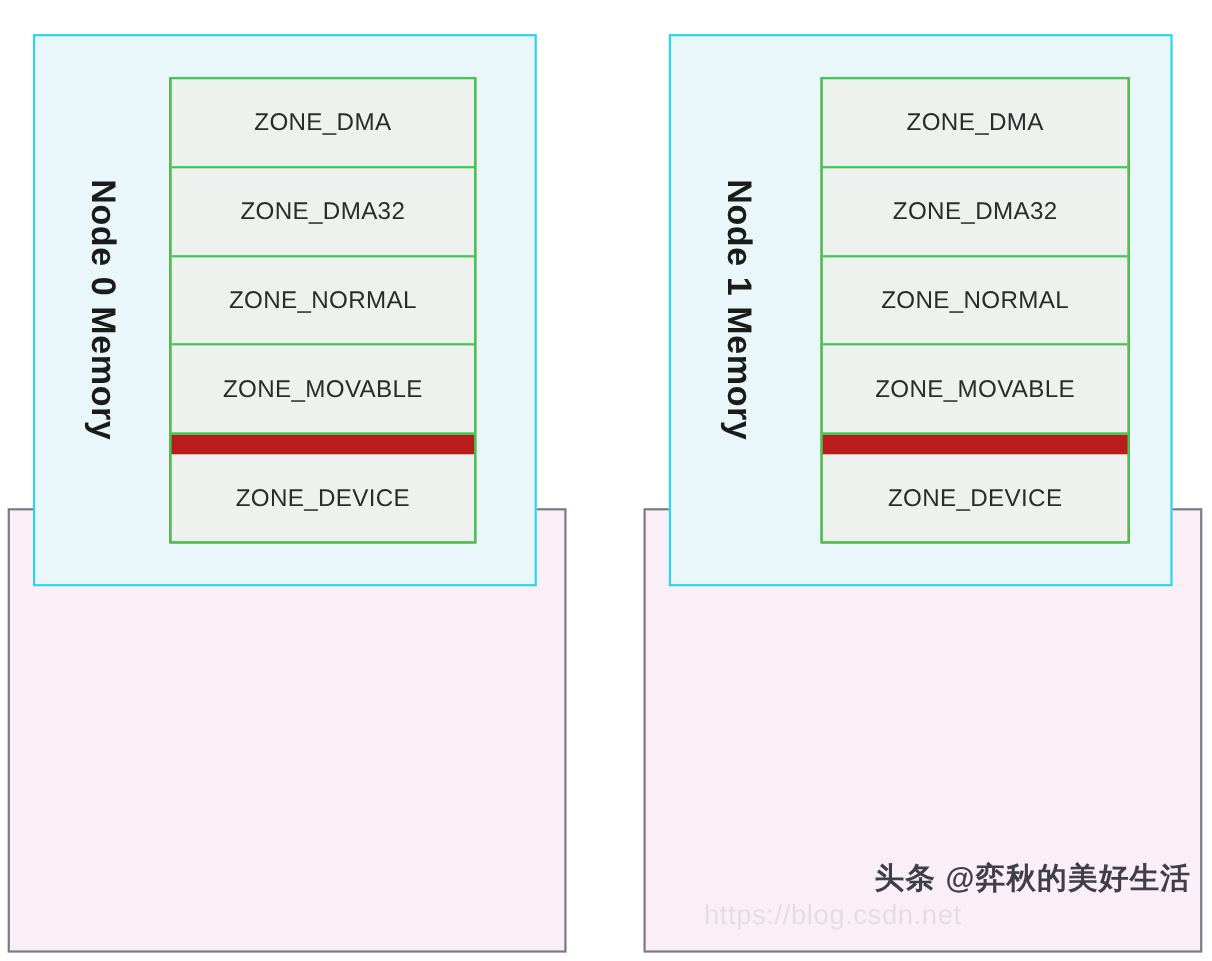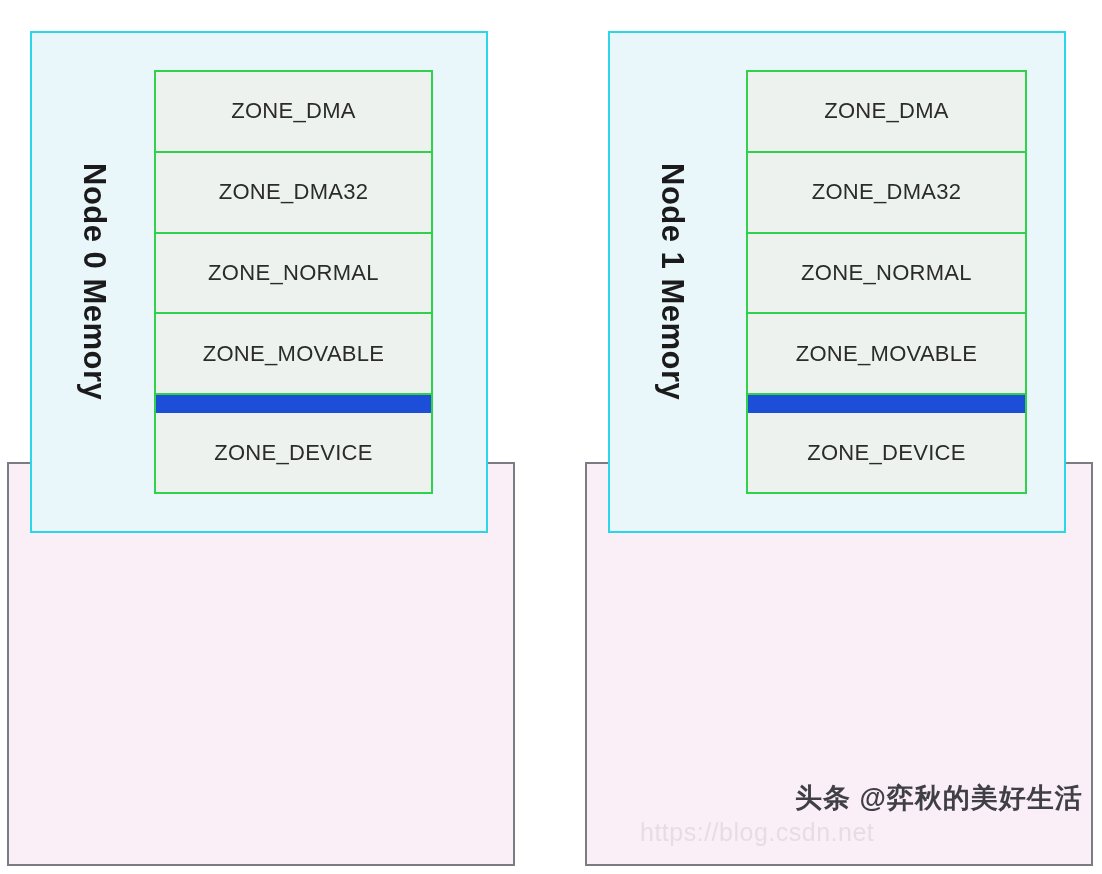--- a/index.html
+++ b/index.html
@@ -59,21 +59,21 @@
     color: #1b1b1b;
     letter-spacing: 0.5px;
     white-space: nowrap;
   }
 
   
   .zone-stack {
     position: absolute;
     border: 2px solid #2fd24a;
     box-sizing: border-box;
-    background: #1d4ed8;
+    background: #b91c1c;
     display: flex;
     flex-direction: column;
   }
   .zone-stack.left  { left: 154px; top: 70px; width: 279px; height: 424px; }
   .zone-stack.right { left: 746px; top: 70px; width: 281px; height: 424px; }
 
   .zone-row {
     flex: 1 1 0;
     display: flex;
     align-items: center;

